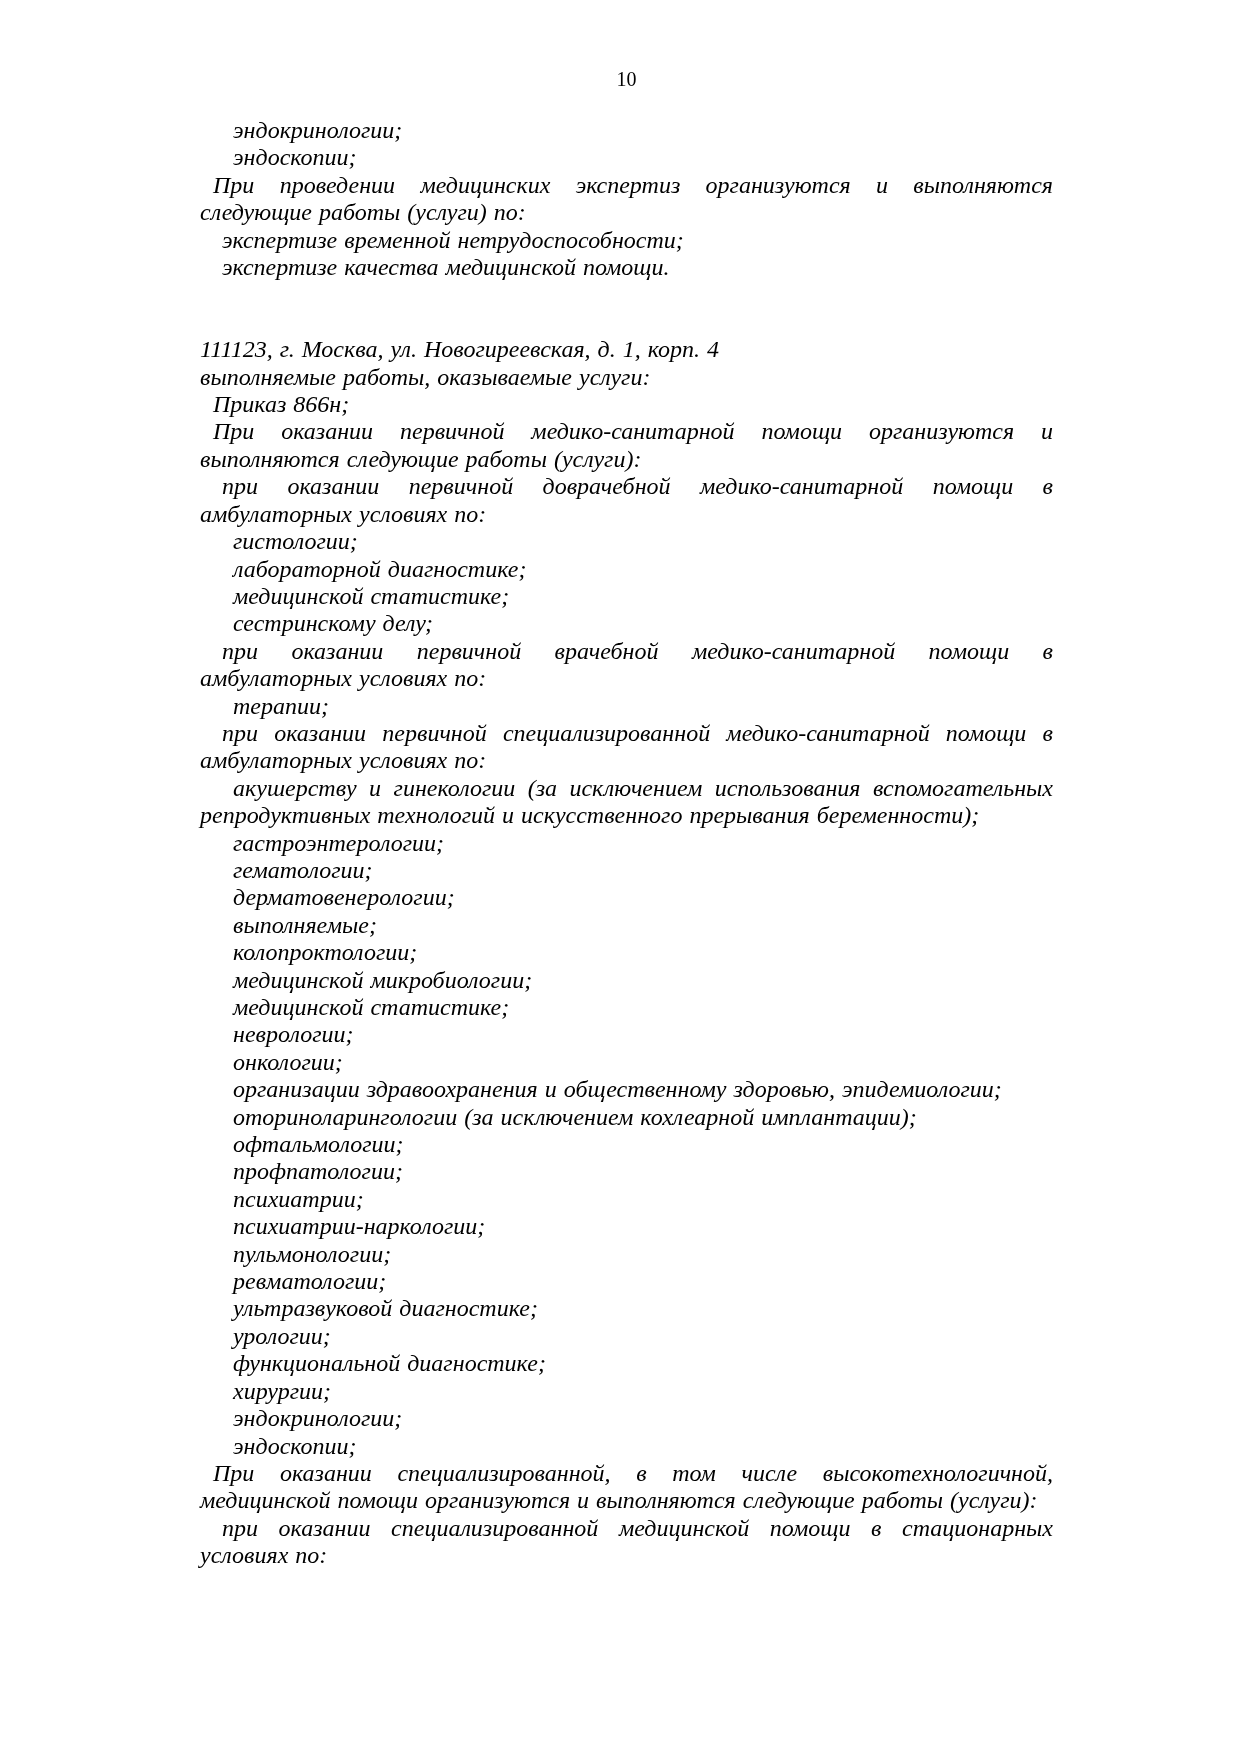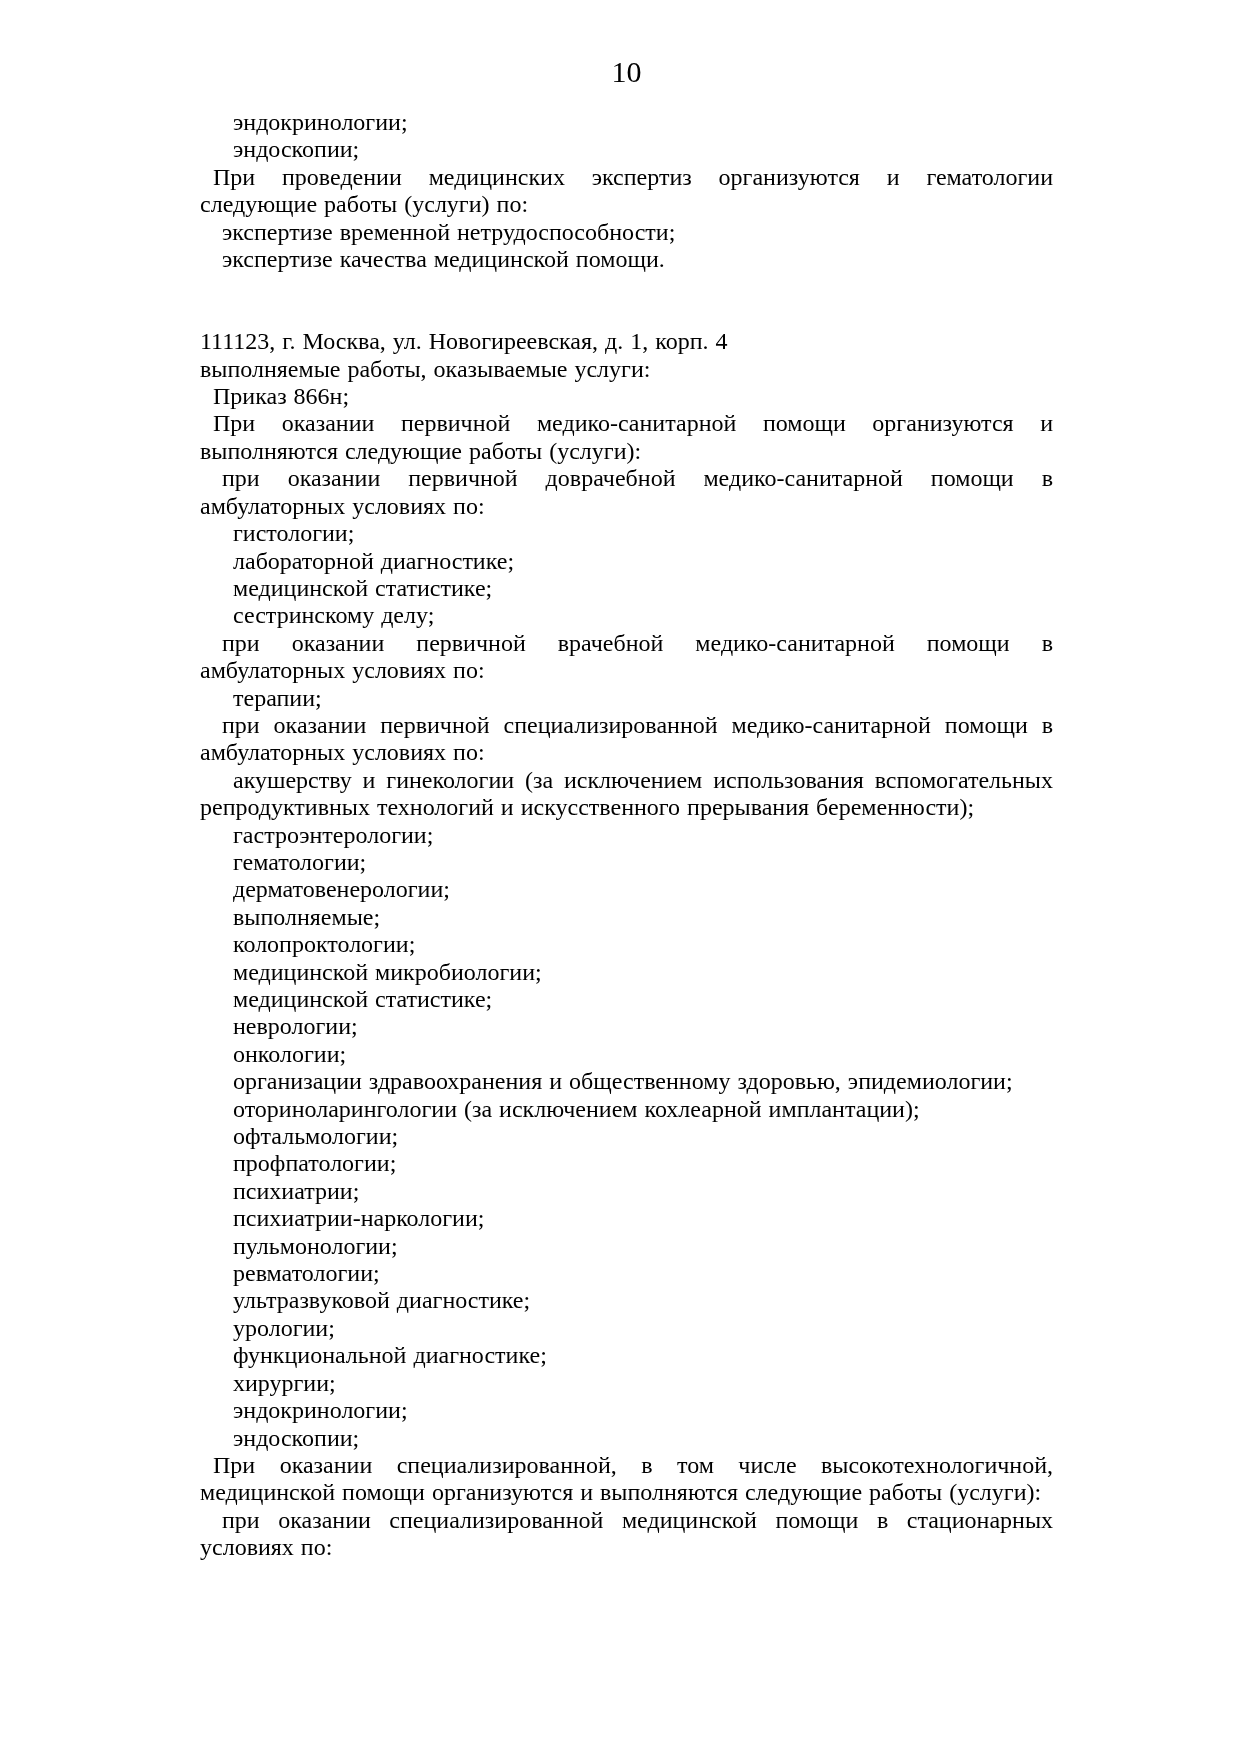--- a/index.html
+++ b/index.html
@@ -15,49 +15,50 @@
     overflow: hidden;
   }
   .page {
     box-sizing: border-box;
     width: 1241px;
     height: 1755px;
     padding: 58px 188px 40px 200px;
   }
   .page-number {
     text-align: center;
-    font-size: 30px;
+    font-size: 20px;
     line-height: 27px;
-    margin: 0 0 24px 0;
+    margin: 8px 0 24px 0;
   }
   .content {
     width: 853px;
   }
   .para {
     margin: 0;
     font-size: 24px;
     line-height: 27.4px;
     text-align: justify;
     word-spacing: 1px;
+    font-style: italic;
   }
   .para.blank { min-height: 27.4px; }
   .indent-0 { text-indent: 0; }
   .indent-1 { text-indent: 13px; }
   .indent-2 { text-indent: 22px; }
   .indent-3 { text-indent: 33px; }
 </style>
 </head>
 <body>
 
 <div class="page">
   <div class="page-number">10</div>
   <div class="content">
       <p class="para indent-3">эндокринологии;</p>
       <p class="para indent-3">эндоскопии;</p>
-      <p class="para indent-1">При проведении медицинских экспертиз организуются и гематологии следующие работы (услуги) по:</p>
+      <p class="para indent-1">При проведении медицинских экспертиз организуются и выполняются следующие работы (услуги) по:</p>
       <p class="para indent-2">экспертизе временной нетрудоспособности;</p>
       <p class="para indent-2">экспертизе качества медицинской помощи.</p>
       <p class="para indent-0 blank">&nbsp;</p>
       <p class="para indent-0 blank">&nbsp;</p>
       <p class="para indent-0">111123, г. Москва, ул. Новогиреевская, д. 1, корп. 4</p>
       <p class="para indent-0">выполняемые работы, оказываемые услуги:</p>
       <p class="para indent-1">Приказ 866н;</p>
       <p class="para indent-1">При оказании первичной медико-санитарной помощи организуются и выполняются следующие работы (услуги):</p>
       <p class="para indent-2">при оказании первичной доврачебной медико-санитарной помощи в амбулаторных условиях по:</p>
       <p class="para indent-3">гистологии;</p>

